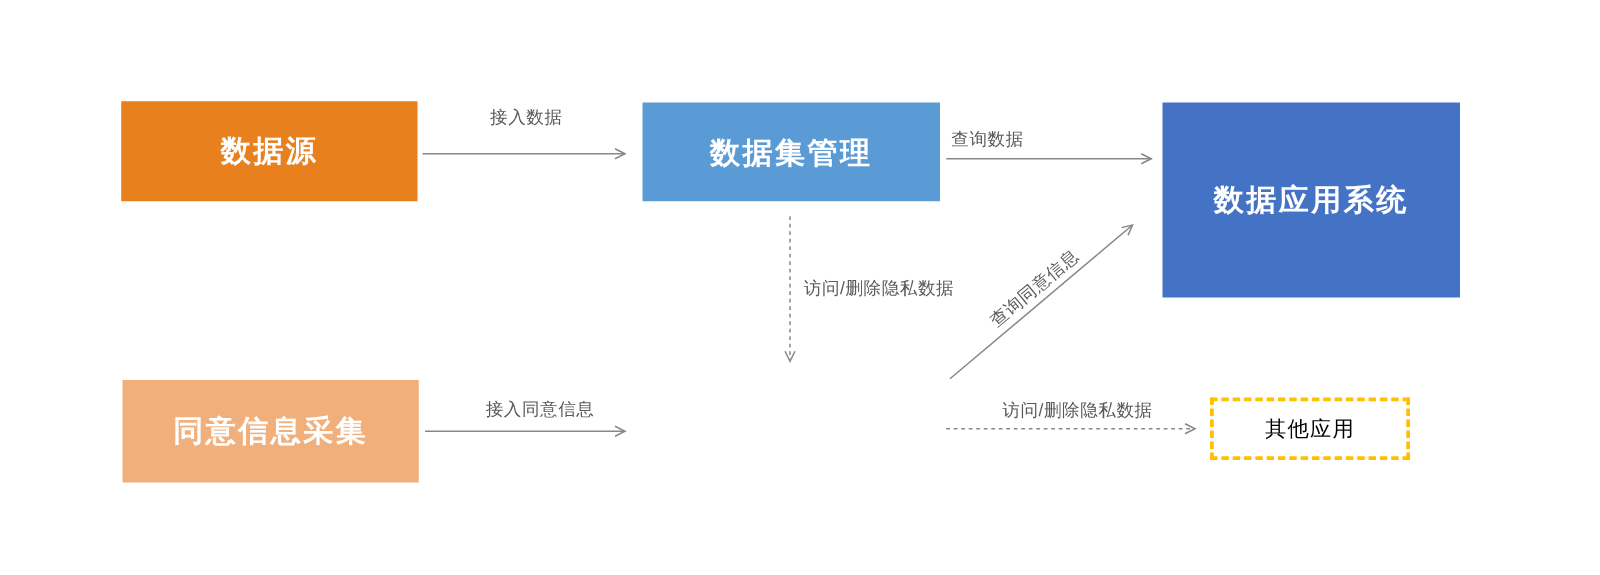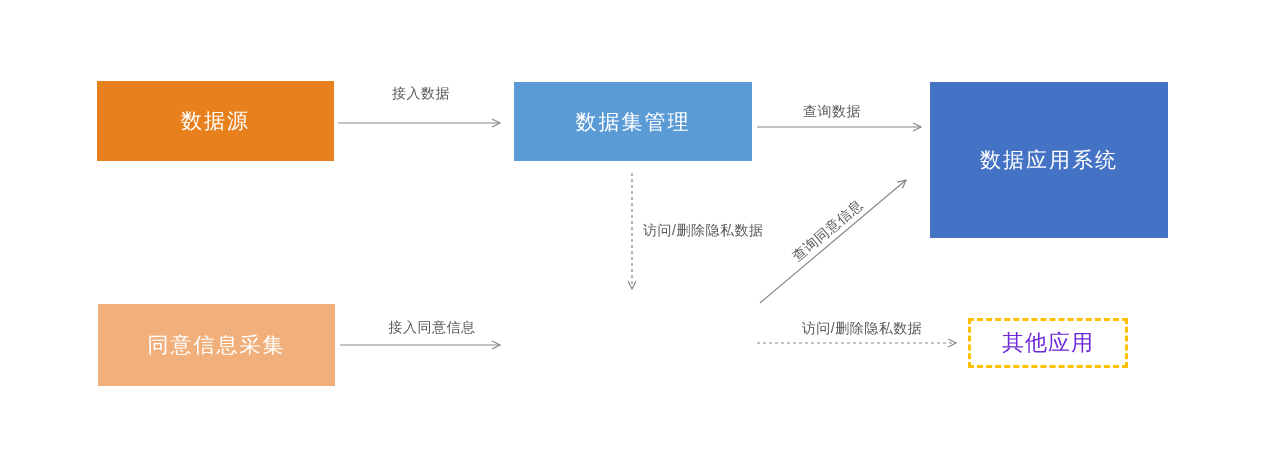--- a/index.html
+++ b/index.html
@@ -21,48 +21,48 @@
     stroke: #878787;
     stroke-width: 1.2;
     fill: none;
   }
   .node {
     position: absolute;
     display: flex;
     align-items: center;
     justify-content: center;
     color: #ffffff;
-    font-size: 21px;
-    font-weight: 400;
+    font-size: 24px;
+    font-weight: 700;
     letter-spacing: 2px;
     box-sizing: border-box;
   }
   .node-data-source        { left: 97px;  top: 81px;  width: 237px; height: 80px; }
   .node-dataset-management { left: 514px; top: 82px;  width: 238px; height: 79px; }
   .node-data-application   { left: 930px; top: 82px;  width: 238px; height: 156px; }
   .node-consent-collection { left: 98px;  top: 304px; width: 237px; height: 82px; }
   .node-consent-management { left: 514px; top: 304px; width: 238px; height: 81px; }
   .node-other-applications {
     left: 968px; top: 318px; width: 160px; height: 50px;
     background: #ffffff;
     border: 3px dashed #FFC000;
-    color: #6d28d9;
-    font-size: 22px;
+    color: #000000;
+    font-size: 17px;
     font-weight: 400;
     letter-spacing: 1px;
   }
   .edge-label {
     position: absolute;
     font-size: 14px;
     color: #595959;
     white-space: nowrap;
     letter-spacing: 0.5px;
   }
   .label-access-data        { left: 421px; top: 85px; transform: translateX(-50%); }
-  .label-query-data         { left: 832px; top: 103px; transform: translateX(-50%); font-family: Liberation Serif, serif; }
+  .label-query-data         { left: 790px; top: 103px; transform: translateX(-50%); font-family: Liberation Serif, serif; }
   .label-access-delete-mid  { left: 643px; top: 222px; }
   .label-access-consent     { left: 432px; top: 319px; transform: translateX(-50%); }
   .label-query-consent      { left: 828px; top: 231px; transform: translate(-50%, -50%) rotate(-40deg); }
   .label-access-delete-right{ left: 862px; top: 320px; transform: translateX(-50%); }
 </style>
 </head>
 <body>
 
 <div class="canvas">
 

